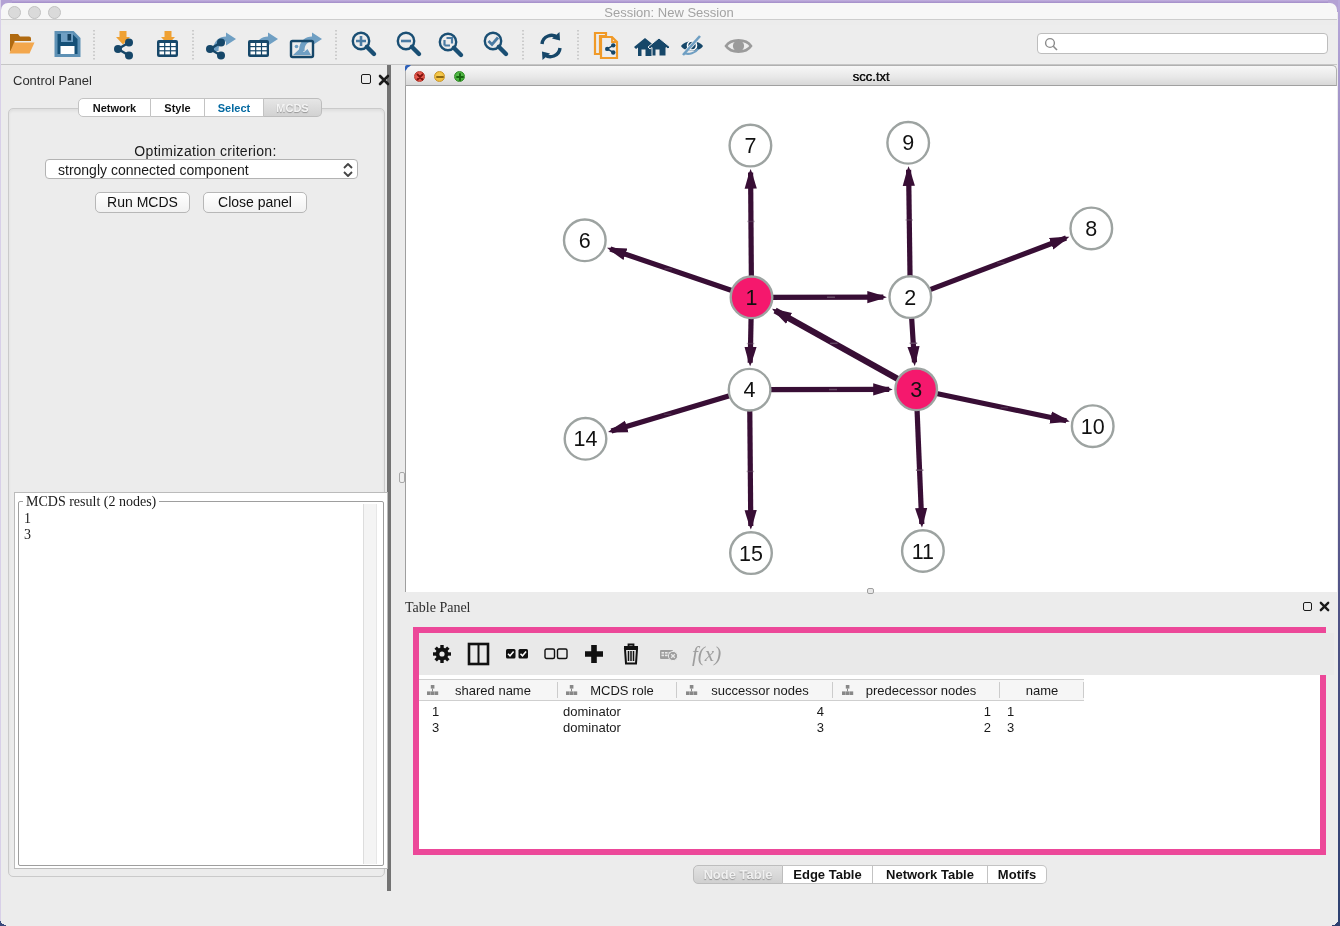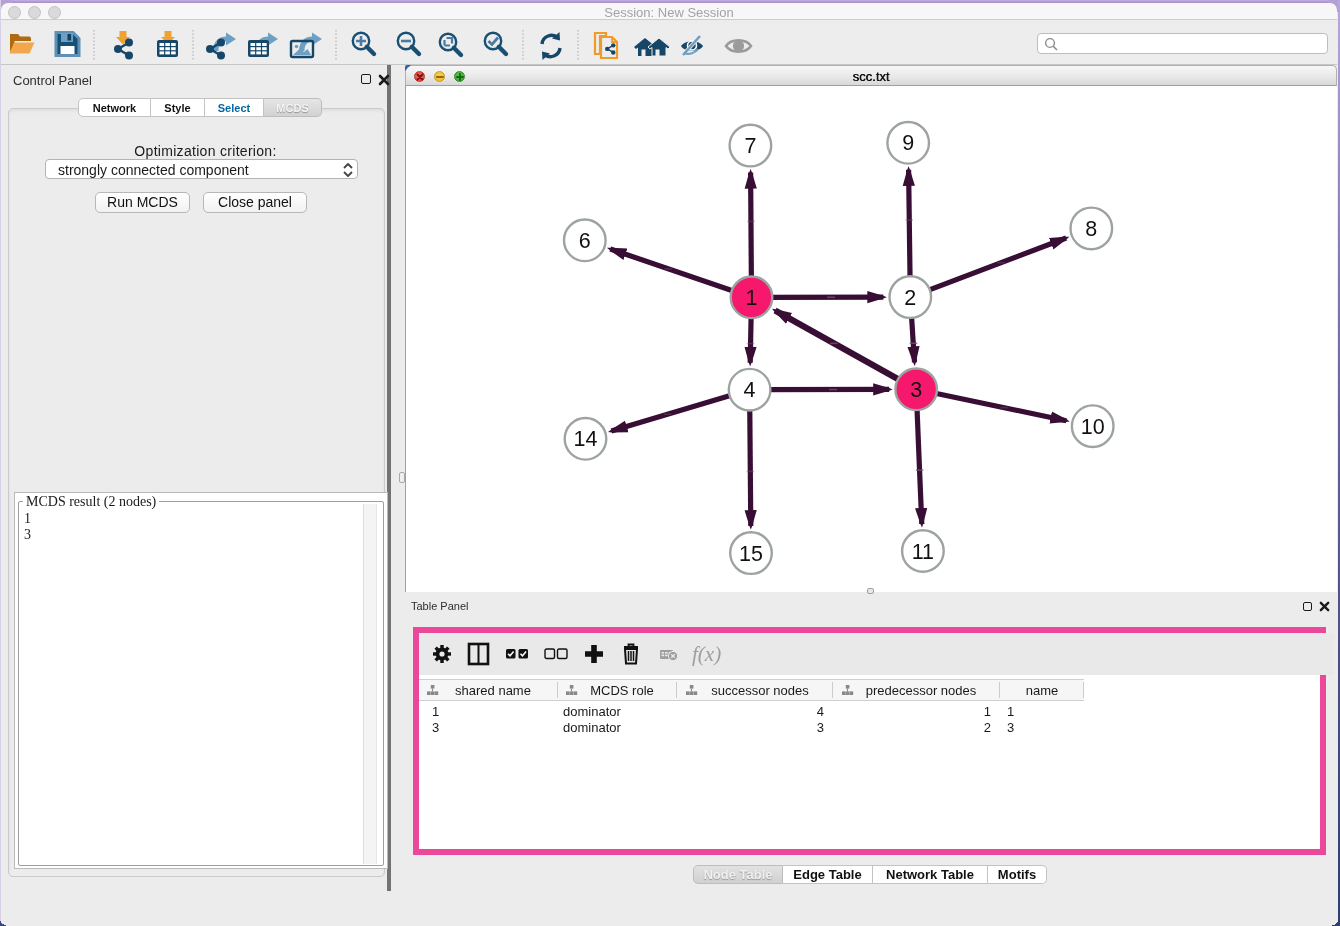--- a/index.html
+++ b/index.html
@@ -270,21 +270,21 @@
       </g>
     </svg>
   </div>
 
   <div class="abs" style="left:-6px;top:407px;width:6px;height:11px;background:#efefef;border:1px solid #a8a8a8;border-radius:2px;"></div>
   <div class="abs" style="left:462px;top:523px;width:7px;height:6px;background:#e8e8e8;border:1px solid #9f9f9f;border-radius:2px;"></div>
 </div>
 
 <div id="tablepanel" class="abs" style="left:405px;top:597px;width:933px;height:294px;background:#ececec;">
 
-  <div class="abs" style="left:6px;top:3px;font-size:11px;color:#2e2e2e;">Table Panel</div>
+  <div class="abs" style="left:0;top:3px;font-size:14px;color:#2e2e2e;font-family:Liberation Serif, serif;">Table Panel</div>
   <div class="abs" style="left:898px;top:5px;width:9px;height:9px;border:1.5px solid #1a1a1a;border-radius:2px;"></div>
   <svg class="abs" style="left:914px;top:4px;" width="11" height="11" viewBox="0 0 12 12">
     <path d="M2,2 L10,10 M10,2 L2,10" stroke="#1a1a1a" stroke-width="2.6" stroke-linecap="round"></path>
   </svg>
 
   <div class="abs" style="left:8px;top:30px;width:913px;height:228px;background:#fff;border:6px solid #ec4899;">
 
     <div class="abs" style="left:0;top:0;width:915px;height:42px;background:#e9e9e9;">
       <svg class="abs" style="left:0;top:0;" width="320" height="42" viewBox="0 0 320 42">
 

